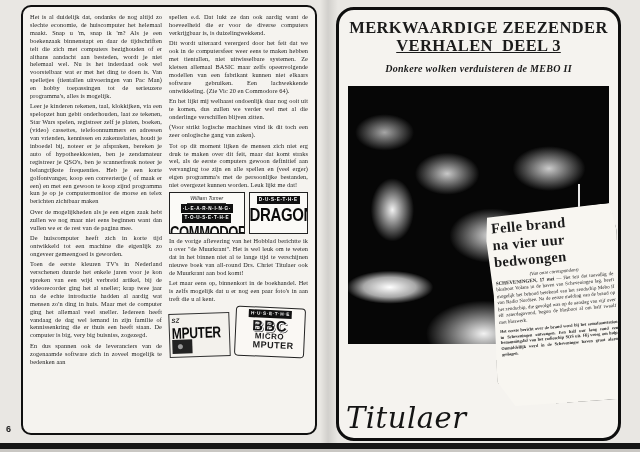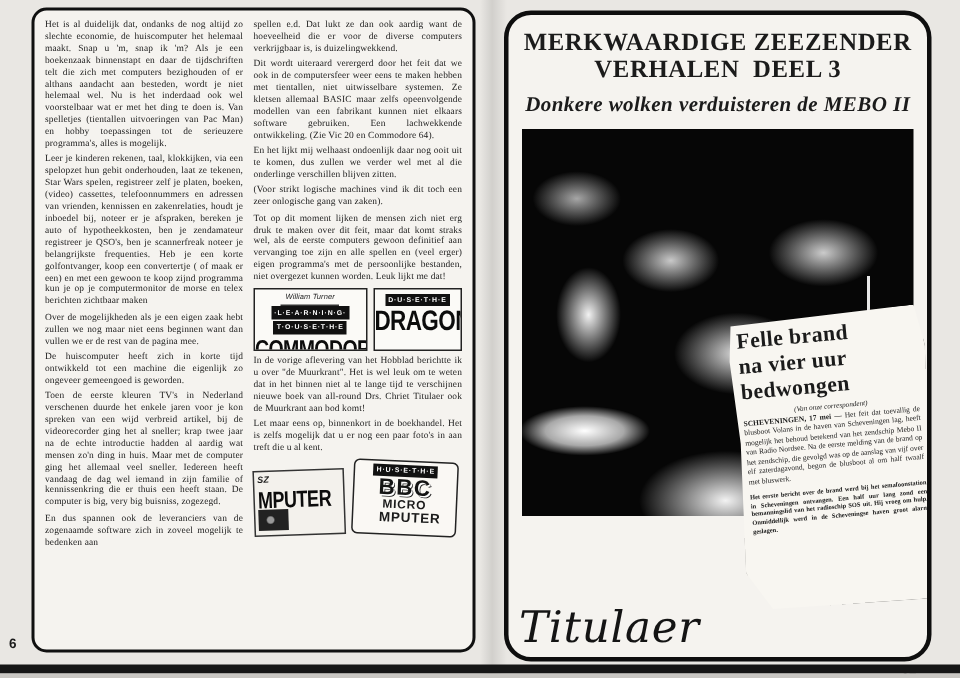--- a/index.html
+++ b/index.html
@@ -50,21 +50,21 @@
     text-shadow:1px 1px 0 #fff, 1.5px 1.5px 0 #141414;line-height:1;}
   .bbc-line2{font-size:8px;font-weight:900;letter-spacing:.5px;line-height:1;}
   .bbc-line3{font-size:9px;font-weight:900;letter-spacing:.5px;line-height:1;margin-left:8px;}
 
   
   .page-right{position:absolute;left:336px;top:7px;width:285px;height:434px;
     border:3px solid #0e0e0e;border-radius:18px;background:#f5f3ef;
     box-sizing:border-box;overflow:hidden;}
   .headline{margin-top:9px;text-align:center;font-weight:bold;font-size:16.5px;
     line-height:1.12;letter-spacing:.4px;white-space:pre;}
-  .subtitle{margin-top:7px;text-align:center;font-weight:bold;font-style:italic;font-size:14px;letter-spacing:.3px;}
+  .subtitle{margin-top:7px;text-align:center;font-weight:bold;font-style:italic;font-size:10px;letter-spacing:.3px;}
   .photo{position:absolute;left:9px;top:76px;width:261px;height:258px;background:#060606;z-index:1;
     background-image:
       radial-gradient(ellipse 42px 26px at 14% 18%, rgba(220,220,220,.75), transparent 70%),
       radial-gradient(ellipse 30px 44px at 17% 48%, rgba(255,255,255,.95), transparent 72%),
       radial-gradient(ellipse 58px 22px at 16% 78%, rgba(255,255,255,1), rgba(255,255,255,.65) 45%, transparent 75%),
       radial-gradient(ellipse 46px 30px at 38% 34%, rgba(235,235,235,.85), transparent 70%),
       radial-gradient(ellipse 62px 40px at 55% 58%, rgba(245,245,245,.9), transparent 68%),
       radial-gradient(ellipse 52px 32px at 77% 32%, rgba(238,238,238,.85), transparent 70%),
       radial-gradient(ellipse 80px 46px at 52% 96%, rgba(255,255,255,.95), transparent 72%),
       radial-gradient(ellipse 34px 20px at 88% 70%, rgba(210,210,210,.6), transparent 75%);}
@@ -135,21 +135,21 @@
           
         </div>
       </div>
     </div>
   </div>
 </div>
 <div class="pageno pageno-left">6</div>
 
 <div class="page-right">
   <div class="headline">MERKWAARDIGE ZEEZENDER</div>
-  <div class="headline" style="margin-top:0;">VERHALEN  DEEL 3</div>
+  <div class="headline" style="margin-top:0;text-decoration:underline;">VERHALEN  DEEL 3</div>
   <div class="subtitle">Donkere wolken verduisteren de MEBO II</div>
 
   <div class="photo">
     <div class="mast"></div>
     <div class="mast-bar"></div>
   </div>
 
   <div class="clipping">
     <div class="clip-headline">
       <div>Felle brand</div>

